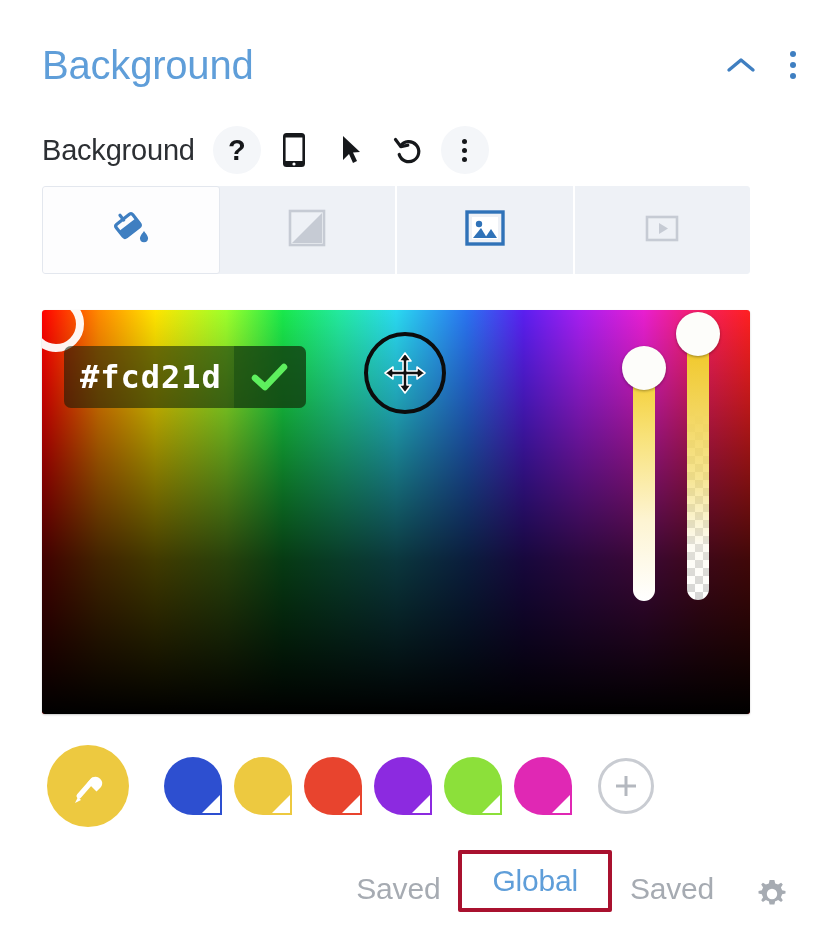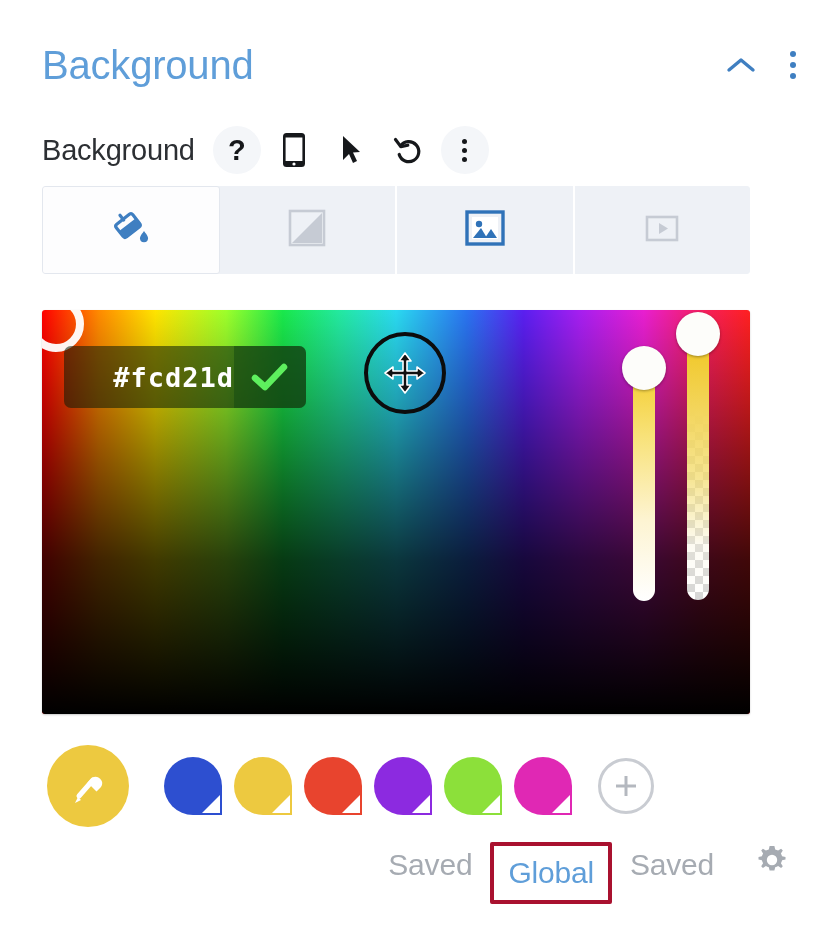--- a/index.html
+++ b/index.html
@@ -110,21 +110,21 @@
   
   .hex-chip{
     position:absolute;left:22px;top:36px;
     width:242px;height:62px;border-radius:7px;
     background:rgba(10,28,8,0.55);
     display:flex;align-items:center;overflow:hidden;
   }
   .hex-value{
     flex:1;padding-left:16px;
     font-family:"DejaVu Sans Mono","Liberation Mono",monospace;
-    font-size:27px;font-weight:700;color:#ffffff;letter-spacing:1px;text-align:right;
+    font-size:32px;font-weight:700;color:#ffffff;letter-spacing:1px;
   }
   .hex-ok{
     width:72px;height:100%;
     background:rgba(22,74,18,0.55);
     display:flex;align-items:center;justify-content:center;cursor:pointer;
   }
 
   
   .slider{
     position:absolute;width:22px;border-radius:11px;overflow:hidden;
@@ -174,29 +174,29 @@
   .add-swatch{
     width:56px;height:56px;border-radius:50%;
     border:3px solid #c9ccd2;box-sizing:border-box;
     display:flex;align-items:center;justify-content:center;
     margin-left:14px;cursor:pointer;color:#b4b8bf;
   }
 
   
   .bottom-tabs{
     position:absolute;left:0;top:842px;width:828px;height:70px;
-    display:flex;align-items:flex-start;justify-content:flex-end;
+    display:flex;align-items:flex-end;justify-content:flex-end;
     padding-right:38px;box-sizing:border-box;gap:4px;
   }
   .btab{
     font-size:30px;color:#a6abb2;cursor:pointer;padding:6px 14px;letter-spacing:-0.2px;
   }
   .btab.selected{color:#5f9ed9;}
   .annot-box{
-    border:4px solid #a9112f;border-radius:2px;padding:4px 0;background:#ffffff;
+    border:4px solid #a9112f;border-radius:2px;padding:4px 16px;background:#ffffff;
   }
   .gear{margin-left:22px;cursor:pointer;display:flex;align-items:center;}
 </style>
 </head>
 <body>
 
 <div class="module-header">
   <div class="module-title">Background</div>
   <div class="header-actions">
     <div class="chev-up">

